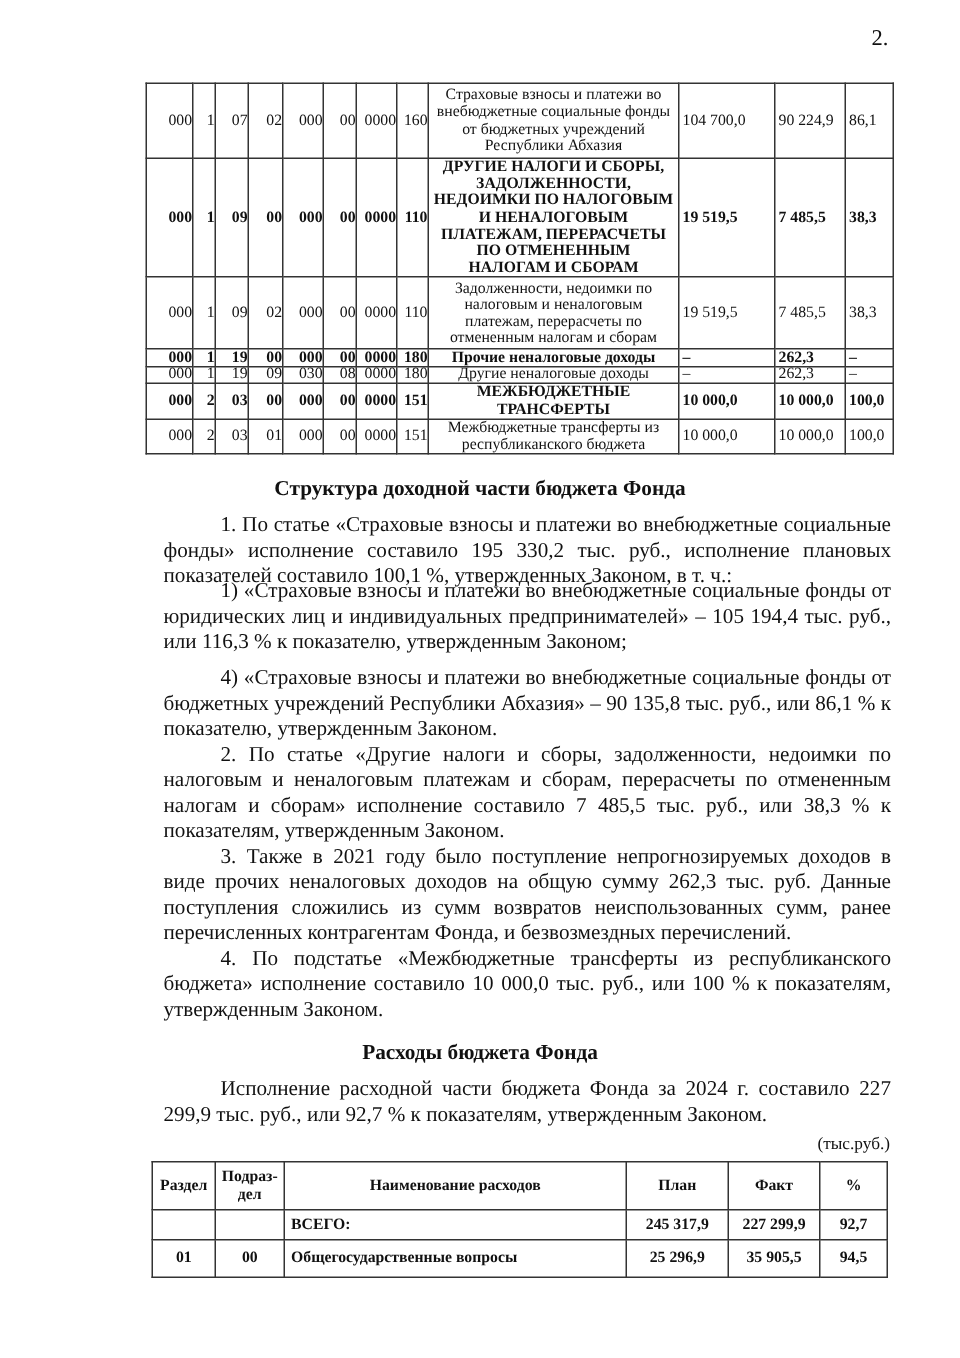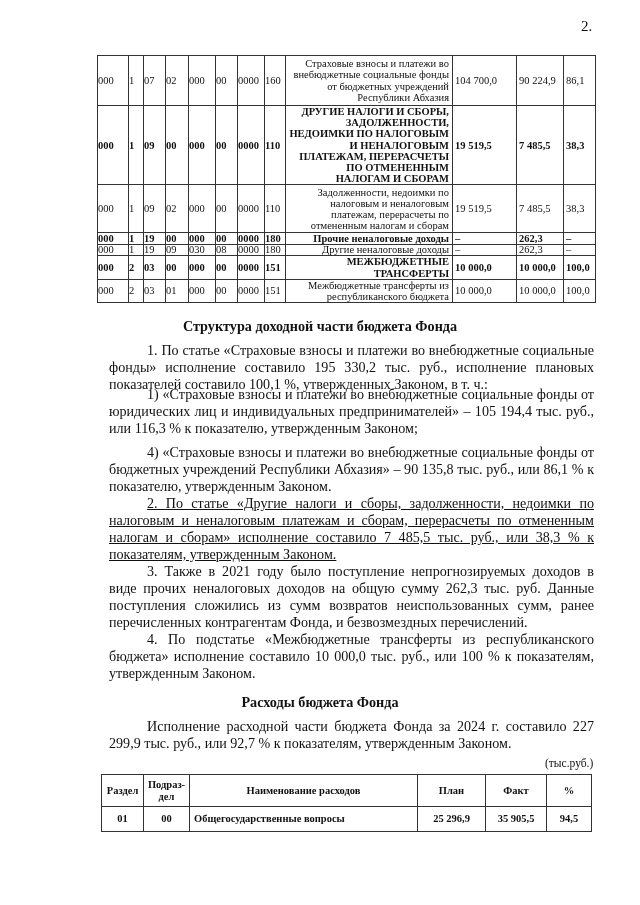--- a/index.html
+++ b/index.html
@@ -4,23 +4,23 @@
 <style>
   html, body { margin: 0; padding: 0; background: #ffffff; }
   body { width: 640px; height: 905px; position: relative; overflow: hidden;
          font-family: "Liberation Serif", "DejaVu Serif", serif; color: #111; }
   .page-num { position: absolute; left: 581px; top: 18px; font-size: 15px; }
 
   table { border-collapse: collapse; position: absolute; }
   td, th { border: 1px solid #333; padding: 0 3px; font-size: 10.5px; line-height: 11.2px;
            vertical-align: middle; }
   .t1 { left: 97px; top: 55px; width: 498px; table-layout: fixed; }
-  .t1 td.code { text-align: left; padding: 0; }
+  .t1 td.code { text-align: right; padding: 0; }
   .t1 td.num { text-align: left; padding: 0 2px; white-space: nowrap; }
-  .t1 td.name { text-align: right; }
+  .t1 td.name { text-align: center; }
   .t1 tr.b td { font-weight: bold; }
   .t1 tr.thin td { line-height: 10px; }
 
   .section-title { position: absolute; left: 0; width: 640px; text-align: center;
                    font-weight: bold; font-size: 14.2px; }
   .para { position: absolute; left: 109px; width: 485px; font-size: 14.1px; line-height: 17px;
           text-align: justify; text-align-last: left; }
   .para .ind { display: inline-block; width: 38px; }
 
   .unit { position: absolute; left: 545px; top: 757px; font-size: 11.5px; }
@@ -152,21 +152,21 @@
         <td class="num">100,0</td>
       </tr>
     </tbody>
 </table>
 
 <div class="section-title" style="top:318px;">Структура доходной части бюджета Фонда</div>
 
 <div class="para" style="top:342px;"><span class="ind"></span><span>1. По статье «Страховые взносы и платежи во внебюджетные социальные фонды» исполнение составило 195 330,2 тыс. руб., исполнение плановых показателей составило 100,1 %, утвержденных Законом, в т. ч.:</span></div>
 <div class="para" style="top:386px;"><span class="ind"></span><span>1) «Страховые взносы и платежи во внебюджетные социальные фонды от юридических лиц и индивидуальных предпринимателей» – 105 194,4 тыс. руб., или 116,3 % к показателю, утвержденным Законом;</span></div>
 <div class="para" style="top:444px;"><span class="ind"></span><span>4) «Страховые взносы и платежи во внебюджетные социальные фонды от бюджетных учреждений Республики Абхазия» – 90 135,8 тыс. руб., или 86,1 % к показателю, утвержденным Законом.</span></div>
-<div class="para" style="top:495px;text-decoration:underline;"><span class="ind"></span><span>2. По статье «Другие налоги и сборы, задолженности, недоимки по налоговым и неналоговым платежам и сборам, перерасчеты по отмененным налогам и сборам» исполнение составило 7 485,5 тыс. руб., или 38,3 % к показателям, утвержденным Законом.</span></div>
+<div class="para" style="top:495px;"><span class="ind"></span><span>2. По статье «Другие налоги и сборы, задолженности, недоимки по налоговым и неналоговым платежам и сборам, перерасчеты по отмененным налогам и сборам» исполнение составило 7 485,5 тыс. руб., или 38,3 % к показателям, утвержденным Законом.</span></div>
 <div class="para" style="top:563px;"><span class="ind"></span><span>3. Также в 2021 году было поступление непрогнозируемых доходов в виде прочих неналоговых доходов на общую сумму 262,3 тыс. руб. Данные поступления сложились из сумм возвратов неиспользованных сумм, ранее перечисленных контрагентам Фонда, и безвозмездных перечислений.</span></div>
 <div class="para" style="top:631px;"><span class="ind"></span><span>4. По подстатье «Межбюджетные трансферты из республиканского бюджета» исполнение составило 10 000,0 тыс. руб., или 100 % к показателям, утвержденным Законом.</span></div>
 
 <div class="section-title" style="top:694px;">Расходы бюджета Фонда</div>
 <div class="para" style="top:718px;"><span class="ind"></span><span>Исполнение расходной части бюджета Фонда за 2024 г. составило 227 299,9 тыс. руб., или 92,7 % к показателям, утвержденным Законом.</span></div>
 <div class="unit">(тыс.руб.)</div>
 
 <table class="t2">
   <colgroup>
     <col style="width:42px">
@@ -180,20 +180,28 @@
     <tr class="hdr">
       <th>Раздел</th>
       <th>Подраз-дел</th>
       <th>Наименование расходов</th>
       <th>План</th>
       <th>Факт</th>
       <th>%</th>
     </tr>
   </thead>
   <tbody>
+    <tr class="r1">
+      <td></td>
+      <td></td>
+      <td class="name">ВСЕГО:</td>
+      <td>245 317,9</td>
+      <td>227 299,9</td>
+      <td>92,7</td>
+    </tr>
     <tr class="r2">
       <td>01</td>
       <td>00</td>
       <td class="name">Общегосударственные вопросы</td>
       <td>25 296,9</td>
       <td>35 905,5</td>
       <td>94,5</td>
     </tr>
   </tbody>
 </table>

